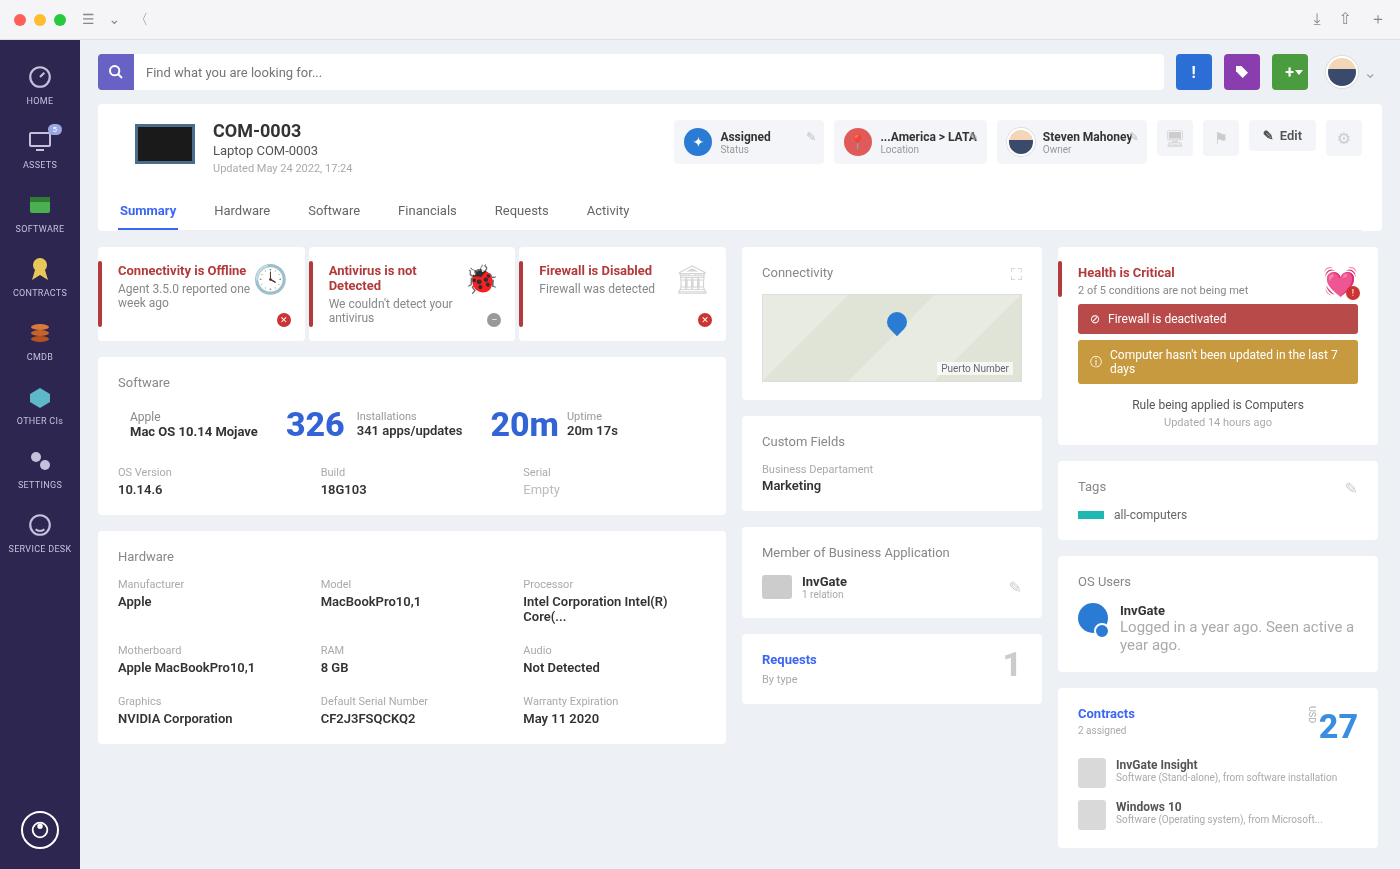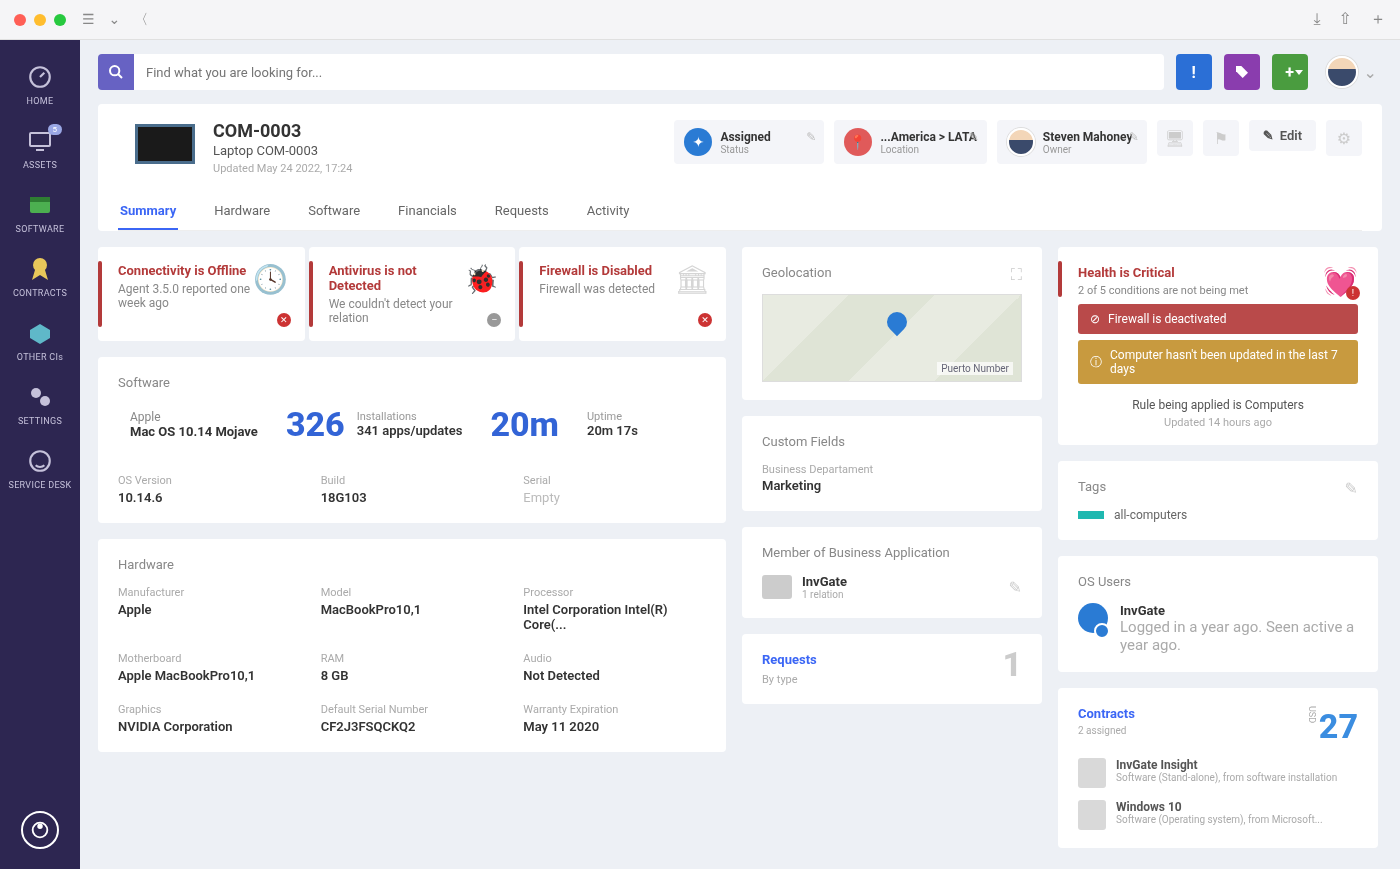--- a/index.html
+++ b/index.html
@@ -67,21 +67,21 @@
 .card { background:#fff; border-radius:4px; padding:18px 20px; }
 .card-h { font-size:13px; color:#888; margin-bottom:14px; }
 .sw-row { display:flex; align-items:center; gap:28px; }
 .sw-os { display:flex; align-items:center; gap:12px; }
 .apple-ico { font-size:32px; color:#2a2a2a; }
 .sw-os .v { font-size:12px; color:#888; }
 .sw-os .n { font-size:13px; font-weight:700; color:#333; }
 .big-num { font-size:34px; font-weight:800; color:#3364d6; }
 .stat .l { font-size:11px; color:#999; }
 .stat .v { font-size:13px; color:#333; font-weight:600; }
-.sw-grid { display:grid; grid-template-columns:repeat(3,1fr); gap:10px 20px; margin-top:30px; }
+.sw-grid { display:grid; grid-template-columns:repeat(3,1fr); gap:10px 20px; margin-top:22px; }
 .kv .k { font-size:11px; color:#aaa; }
 .kv .v { font-size:13px; color:#333; font-weight:600; margin-top:3px; }
 .kv .v.empty { color:#bbb; font-weight:400; }
 .hw-grid { display:grid; grid-template-columns:repeat(3,1fr); gap:20px 20px; }
 
 .map { height:88px; background:linear-gradient(135deg,#e8ebe1 25%,#dfe4d6 25% 50%,#e8ebe1 50% 75%,#dfe4d6 75%); border:1px solid #ddd; position:relative; margin-top:6px; }
 .map-pin { position:absolute; left:48%; top:20%; width:20px; height:20px; background:#2a7bd4; border-radius:50% 50% 50% 0; transform:rotate(-45deg); }
 .map-label { position:absolute; right:8px; bottom:6px; font-size:10px; color:#667; background:rgba(255,255,255,.7); padding:1px 4px; }
 .expand-ico { float:right; color:#ccc; cursor:pointer; }
 
@@ -184,20 +184,30 @@
       <div class="ico">
           <svg width="22" height="26" viewBox="0 0 22 26" fill="#e8c75a">
             <circle cx="11" cy="9" r="7"></circle>
             <path d="M6 14l-3 10 8-5 8 5-3-10" fill="#e8c75a"></path>
           </svg>
         </div>
       <div class="lbl">CONTRACTS</div>
     </div>
     <div class="side-item">
       <div class="ico">
+          <svg width="24" height="24" viewBox="0 0 24 24">
+            <ellipse cx="12" cy="6" rx="9" ry="3" fill="#d97a3a"></ellipse>
+            <ellipse cx="12" cy="12" rx="9" ry="3" fill="#c7632a"></ellipse>
+            <ellipse cx="12" cy="18" rx="9" ry="3" fill="#b5521f"></ellipse>
+          </svg>
+        </div>
+      <div class="lbl">CMDB</div>
+    </div>
+    <div class="side-item">
+      <div class="ico">
           <svg width="24" height="22" viewBox="0 0 24 22">
             <path d="M2 8l10-6 10 6v8l-10 6-10-6z" fill="#5fb8c9"></path>
           </svg>
         </div>
       <div class="lbl">OTHER CIs</div>
     </div>
     <div class="side-item">
       <div class="ico">
           <svg width="24" height="24" viewBox="0 0 24 24" fill="#c5c1da">
             <circle cx="8" cy="8" r="5"></circle>
@@ -307,21 +317,21 @@
           <div class="alert">
             <div>
               <div class="t">Connectivity is Offline</div>
               <div class="s">Agent 3.5.0 reported one week ago</div>
             </div>
             <div class="alert-ico">🕓<span class="dot">✕</span></div>
           </div>
           <div class="alert">
             <div>
               <div class="t">Antivirus is not Detected</div>
-              <div class="s">We couldn't detect your relation</div>
+              <div class="s">We couldn't detect your antivirus</div>
             </div>
             <div class="alert-ico">🐞<span class="dot" style="background:#999">–</span></div>
           </div>
           <div class="alert">
             <div>
               <div class="t">Firewall is Disabled</div>
               <div class="s">Firewall was detected</div>
             </div>
             <div class="alert-ico">🏛<span class="dot">✕</span></div>
           </div>
@@ -337,21 +347,21 @@
                 <div class="n">Mac OS 10.14 Mojave</div>
               </div>
             </div>
             <div style="display:flex;gap:12px;align-items:center;">
               <div class="big-num">326</div>
               <div class="stat">
                 <div class="l">Installations</div>
                 <div class="v">341 apps/updates</div>
               </div>
             </div>
-            <div style="display:flex;gap:28px;align-items:center;">
+            <div style="display:flex;gap:8px;align-items:center;">
               <div class="big-num">20m</div>
               <div class="stat">
                 <div class="l">Uptime</div>
                 <div class="v">20m 17s</div>
               </div>
             </div>
           </div>
           <div class="sw-grid">
             <div class="kv">
                 <div class="k">OS Version</div>
@@ -407,21 +417,21 @@
                 <div class="k">Warranty Expiration</div>
                 <div class="v">May 11 2020</div>
               </div>
             </div>
         </div>
       </div>
 
       <div class="col">
         <div class="card">
           <span class="expand-ico">⛶</span>
-          <div class="card-h">Geolocation</div>
+          <div class="card-h">Connectivity</div>
           <div class="map">
             <div class="map-pin"></div>
             <div class="map-label">Puerto Number</div>
           </div>
         </div>
         <div class="card">
           <div class="card-h">Custom Fields</div>
           <div class="cf-lbl">Business Departament</div>
           <div class="cf-val">Marketing</div>
         </div>

